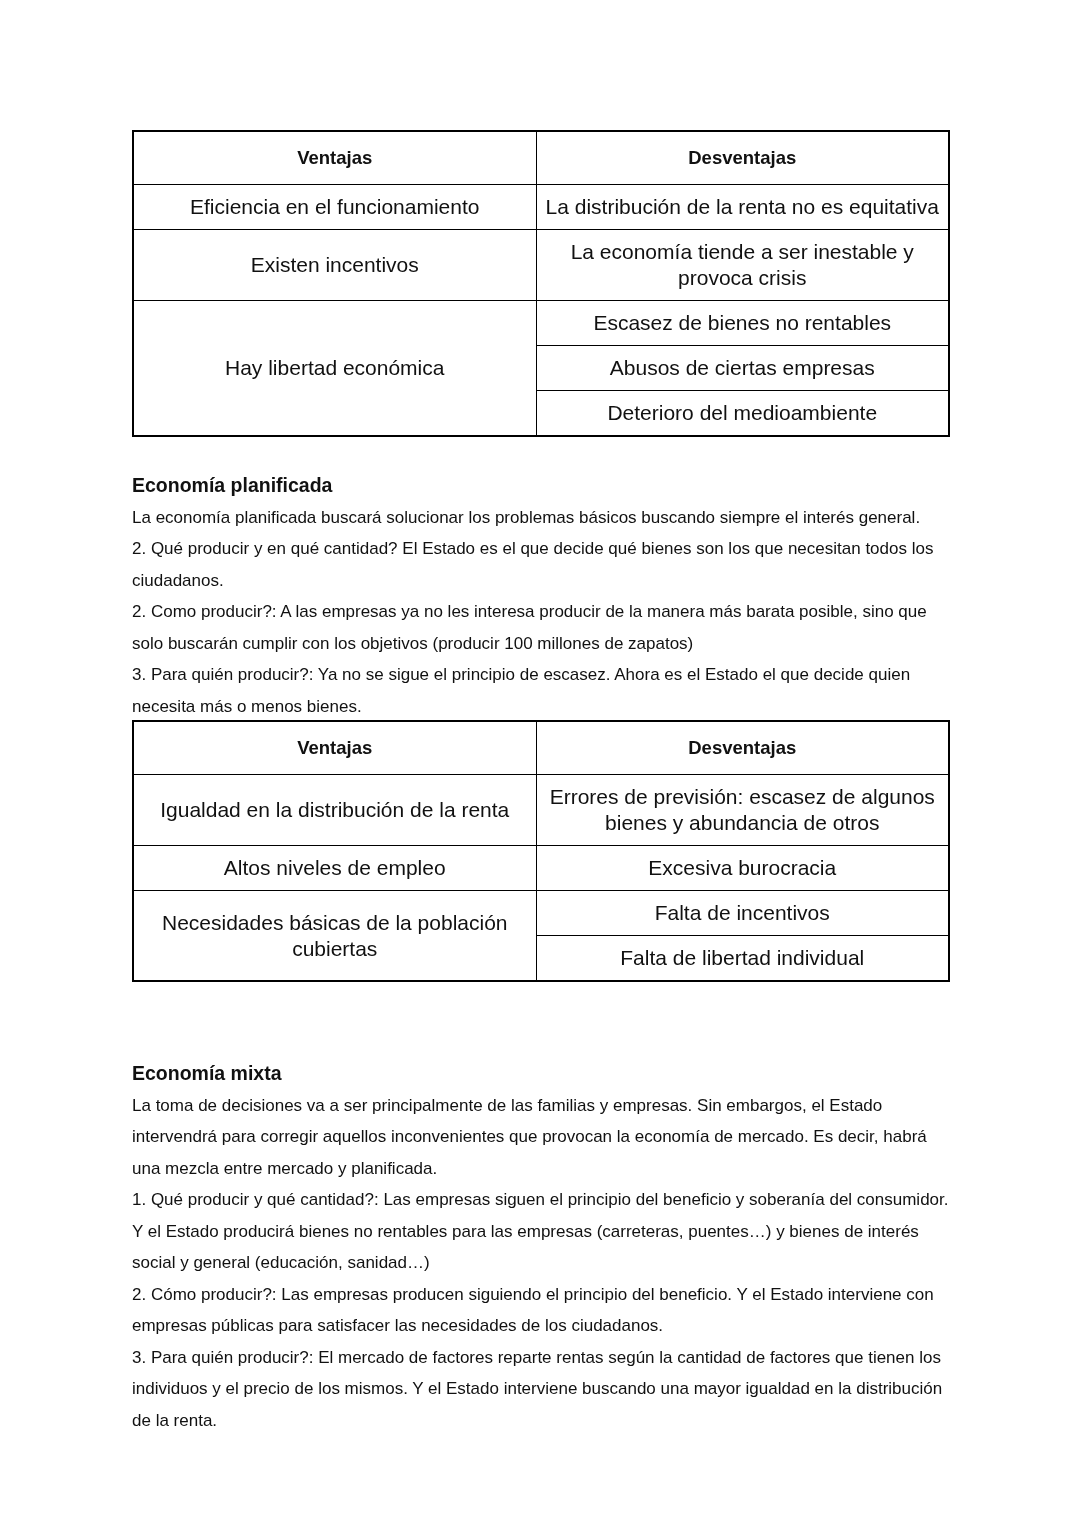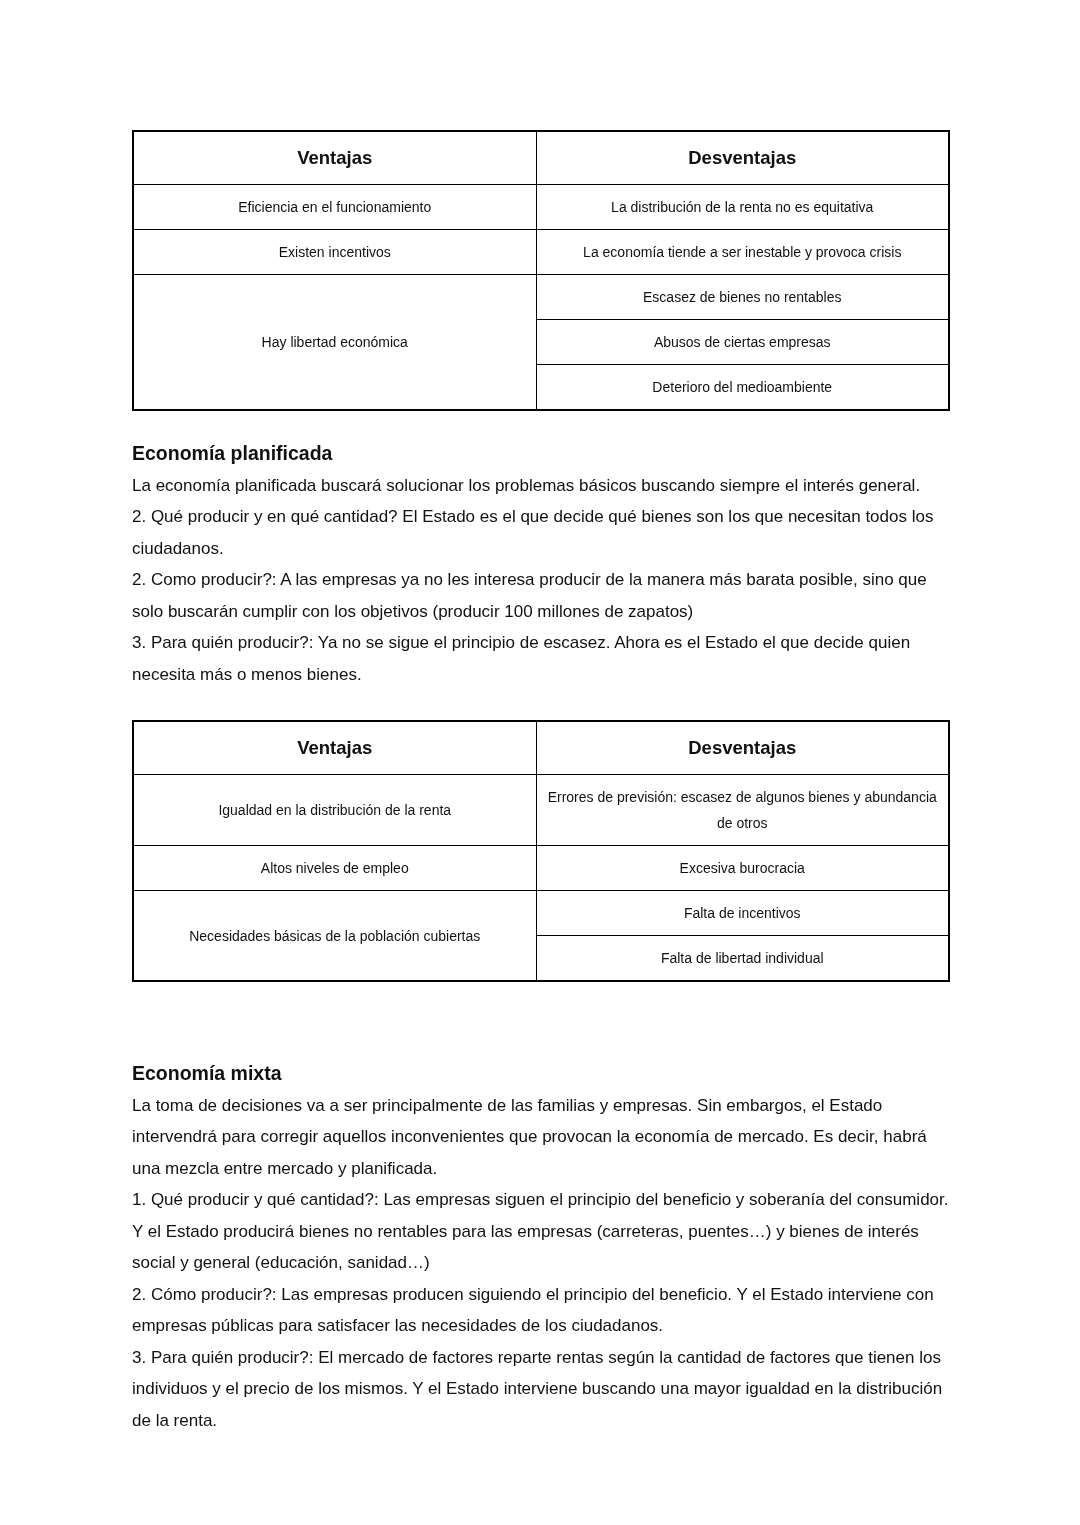--- a/index.html
+++ b/index.html
@@ -33,21 +33,21 @@
   table.vd {
     border-collapse: collapse;
     width: 816px;
     table-layout: fixed;
     border: 2.5px solid #000;
   }
   table.vd td, table.vd th {
     border: 1.6px solid #000;
     text-align: center;
     vertical-align: middle;
-    font-size: 14px;
+    font-size: 21px;
     line-height: 26px;
     padding: 9px 8px;
     color: #111;
   }
   table.vd th {
     font-weight: bold;
     font-size: 18.5px;
     padding: 13px 8px;
   }
   table.vd col.c1 { width: 403px; }
@@ -69,21 +69,21 @@
     font-size: 19.5px;
     line-height: 31.5px;
     font-weight: bold;
   }
   .block p {
     margin: 0;
     font-size: 17px;
     line-height: 31.5px;
     font-weight: normal;
   }
-  .blk-planificada { top: 308px; }
+  .blk-planificada { top: 340px; }
   .blk-mixta { top: 928px; }
 </style>
 </head>
 <body>
 
 <div class="page">
   <div class="content">
 
     <div class="tbl1-wrap">
       <table class="vd">

